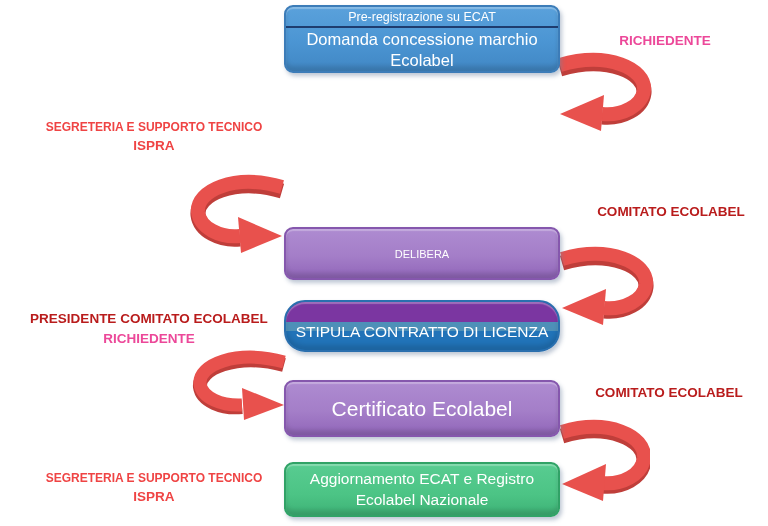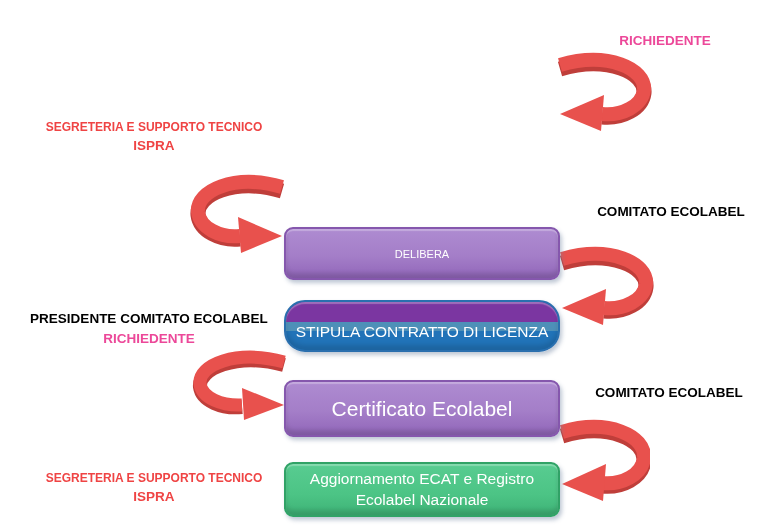--- a/index.html
+++ b/index.html
@@ -62,21 +62,21 @@
   
   .actor {
     position:absolute;
     text-align:center;
     font-weight:bold;
     z-index:3;
     line-height:1.45;
   }
   .c-blue   { color:#ec4899; }
   .c-green  { color:#ef4444; }
-  .c-purple { color:#000000; }
+  .c-purple { color:#b91c1c; }
 
   #actor0 { left:565px; top:31px;  width:200px; font-size:13.5px; }
   #actor1 { left:28px;  top:119px; width:252px; font-size:12px; }
   #actor1 .l2 { font-size:13.5px; }
   #actor2 { left:574px; top:202px; width:194px; font-size:13.5px; }
   #actor3 { left:8px;   top:309px; width:282px; font-size:13.5px; }
   #actor4 { left:570px; top:383px; width:198px; font-size:13.5px; }
   #actor5 { left:28px;  top:470px; width:252px; font-size:12px; }
   #actor5 .l2 { font-size:13.5px; }
 
@@ -89,20 +89,25 @@
   #arrow2 { left:190px; top:174px; }
   #arrow3 { left:558px; top:246px; }
   #arrow4 { left:192px; top:350px; }
   #arrow5 { left:558px; top:418px; }
 </style>
 </head>
 <body>
 
 <div class="canvas">
 
+  <div class="flow-box box-blue" id="box1">
+    <div class="box-header">Pre-registrazione su ECAT</div>
+    <div class="box-divider"></div>
+    <div class="box-body">Domanda concessione marchio Ecolabel</div>
+  </div>
 
 
   <div class="flow-box box-purple" id="box3">DELIBERA</div>
 
   <div class="flow-box box-split" id="box4">STIPULA CONTRATTO DI LICENZA</div>
 
   <div class="flow-box box-purple" id="box5">Certificato Ecolabel</div>
 
   <div class="flow-box box-green" id="box6">Aggiornamento ECAT e Registro Ecolabel Nazionale</div>
 

